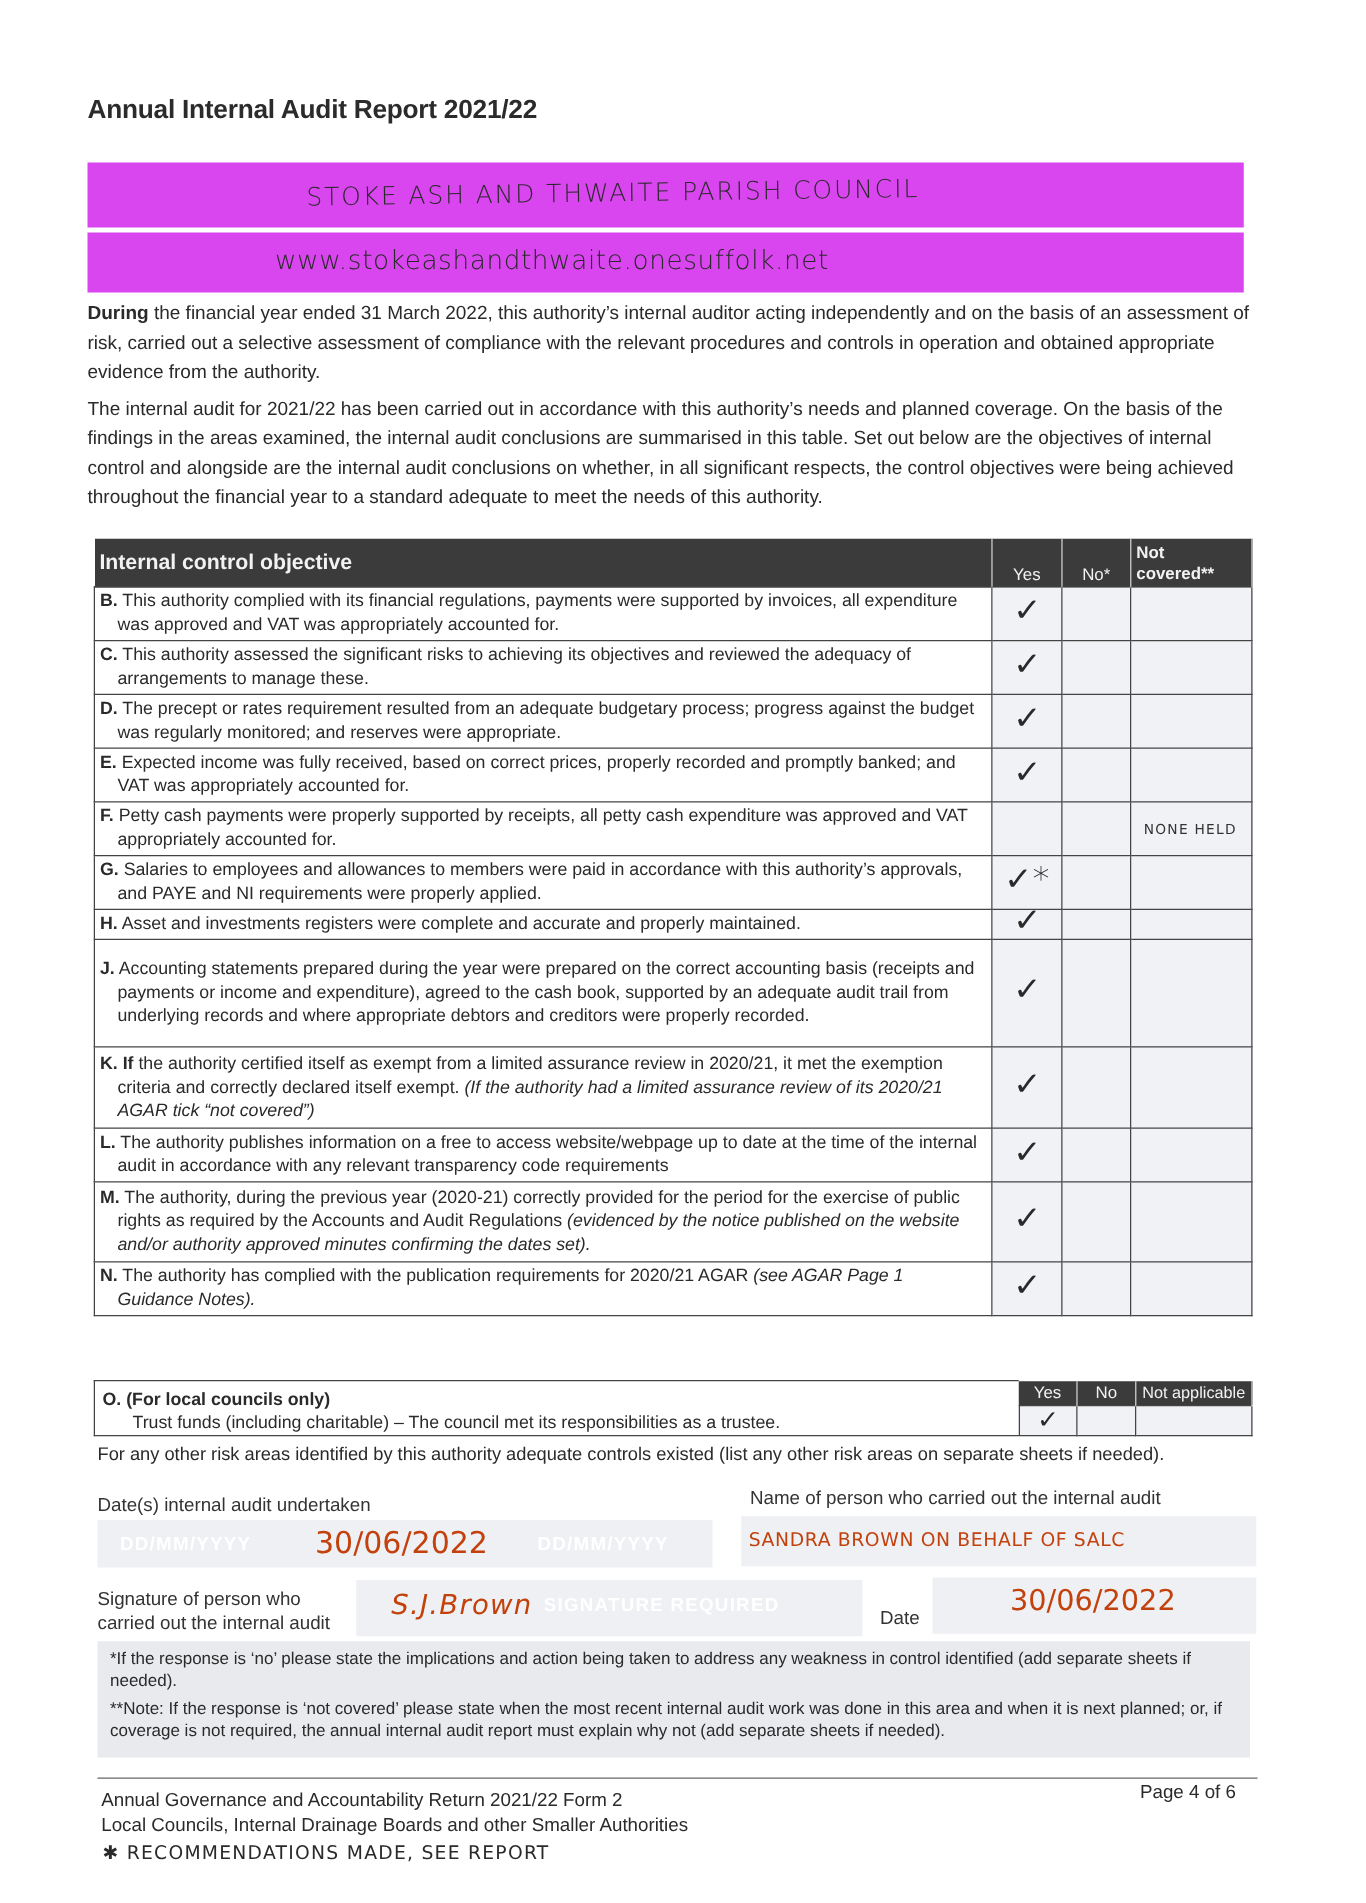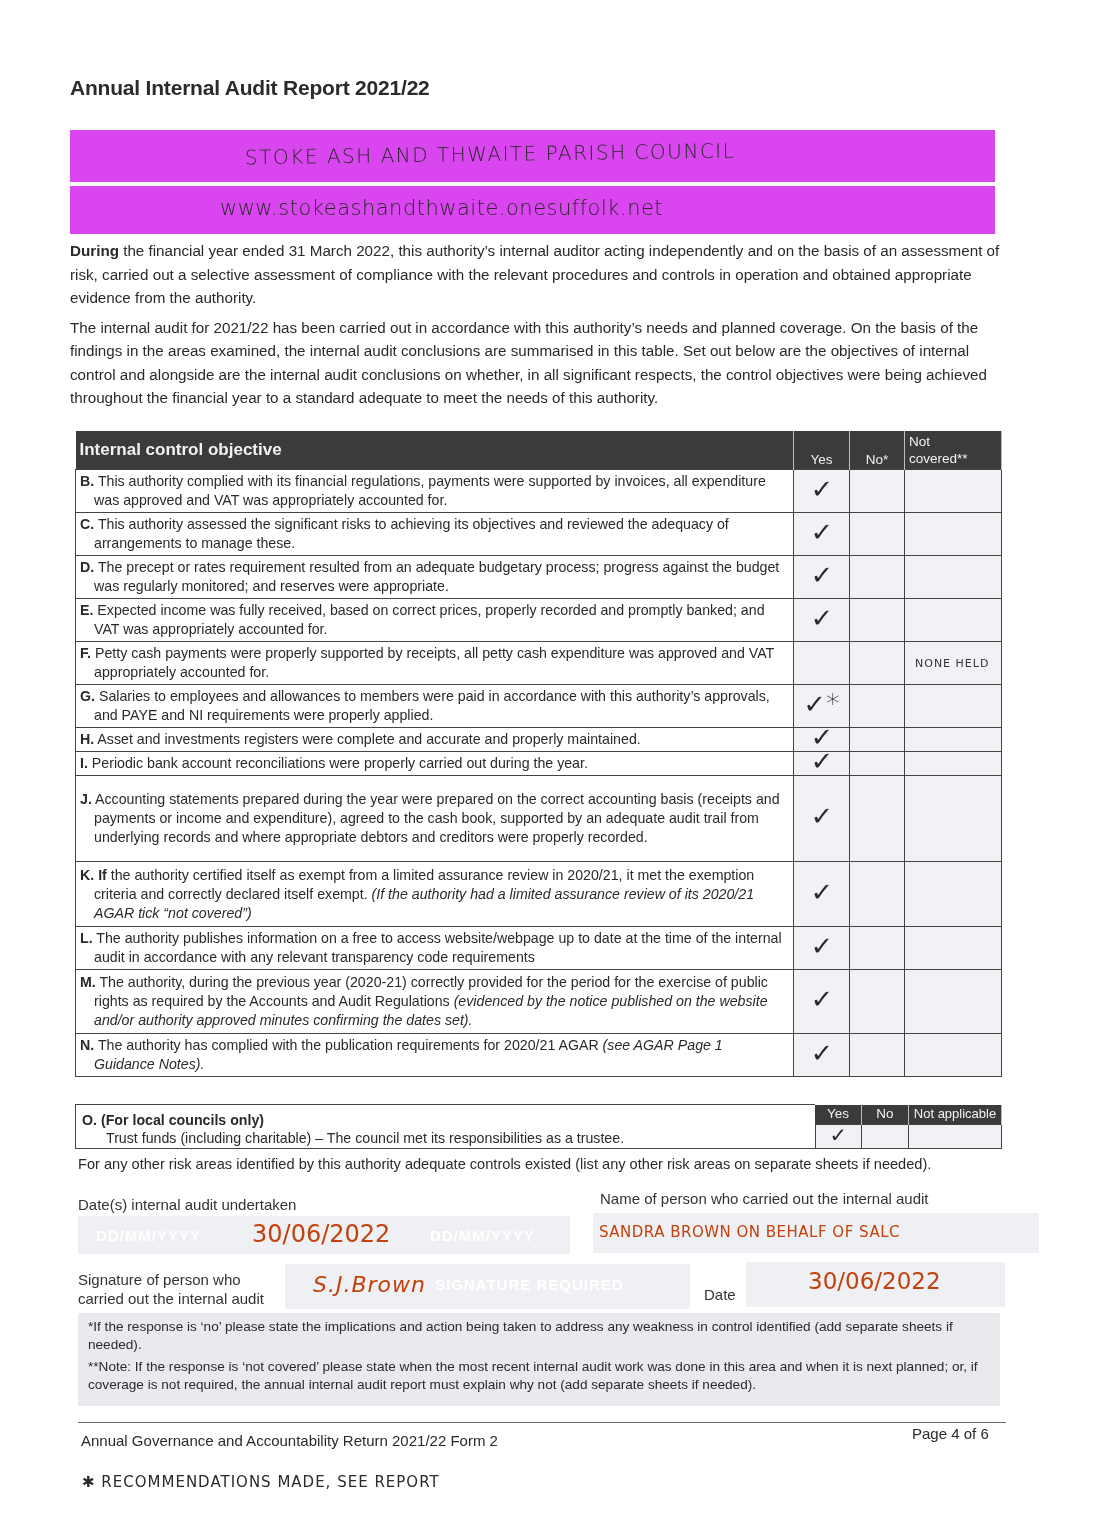--- a/index.html
+++ b/index.html
@@ -93,21 +93,21 @@
   <p><b>During</b><span> the financial year ended 31 March 2022, this authority’s internal auditor acting independently and on the basis of an assessment of risk, carried out a selective assessment of compliance with the relevant procedures and controls in operation and obtained appropriate evidence from the authority.</span></p>
   <p>The internal audit for 2021/22 has been carried out in accordance with this authority’s needs and planned coverage. On the basis of the findings in the areas examined, the internal audit conclusions are summarised in this table. Set out below are the objectives of internal control and alongside are the internal audit conclusions on whether, in all significant respects, the control objectives were being achieved throughout the financial year to a standard adequate to meet the needs of this authority.</p>
 </div>
 
 <table class="ctable">
   <thead>
     <tr style="height:36px;">
       <th class="obj">Internal control objective</th>
       <th class="c-yes" style="width:47px;">Yes</th>
       <th class="c-no" style="width:46px;">No*</th>
-      <th style="width:88px; line-height:17px;"><span>Not</span><br><span>covered**</span></th>
+      <th style="width:88px; line-height:17px;font-weight:bold;"><span>Not</span><br><span>covered**</span></th>
     </tr>
   </thead>
   <tbody id="ctable-body">
       <tr style="height: 43px;">
         <td class="indent"><span class="item-letter">B.</span> <span class="item-text">This authority complied with its financial regulations, payments were supported by invoices, all expenditure was approved and VAT was appropriately accounted for.</span></td>
         <td class="mark col-yes"><span class="check">✓</span></td>
         <td class="mark col-no"></td>
         <td class="mark col-nc"></td>
       </tr>
       <tr style="height: 43px;">
@@ -137,26 +137,20 @@
         </td>
       </tr>
       <tr style="height: 43px;">
         <td class="indent"><span class="item-letter">G.</span> <span class="item-text">Salaries to employees and allowances to members were paid in accordance with this authority’s approvals, and PAYE and NI requirements were properly applied.</span></td>
         <td class="mark col-yes"><span class="check">✓*</span></td>
         <td class="mark col-no"></td>
         <td class="mark col-nc"></td>
       </tr>
       <tr style="height: 21px;">
         <td class="indent"><span class="item-letter">H.</span> <span class="item-text">Asset and investments registers were complete and accurate and properly maintained.</span></td>
-        <td class="mark col-yes"><span class="check">✓</span></td>
-        <td class="mark col-no"></td>
-        <td class="mark col-nc"></td>
-      </tr>
-      <tr style="height: 21px;">
-        <td class="indent"><span class="item-letter">I.</span> <span class="item-text">Periodic bank account reconciliations were properly carried out during the year.</span></td>
         <td class="mark col-yes"><span class="check">✓</span></td>
         <td class="mark col-no"></td>
         <td class="mark col-nc"></td>
       </tr>
       <tr style="height: 86px;">
         <td class="indent"><span class="item-letter">J.</span> <span class="item-text">Accounting statements prepared during the year were prepared on the correct accounting basis (receipts and payments or income and expenditure), agreed to the cash book, supported by an adequate audit trail from underlying records and where appropriate debtors and creditors were properly recorded.</span></td>
         <td class="mark col-yes"><span class="check">✓</span></td>
         <td class="mark col-no"></td>
         <td class="mark col-nc"></td>
       </tr>
@@ -209,21 +203,21 @@
 <div class="other-risk">For any other risk areas identified by this authority adequate controls existed (list any other risk areas on separate sheets if needed).</div>
 
 <div class="label" style="left:78px; top:1196px;">Date(s) internal audit undertaken</div>
 <div class="field" style="left:78px; top:1216px; width:492px; height:38px;">
   <span class="ph" style="left:18px;">DD/MM/YYYY</span>
   <span class="ph" style="left:352px;">DD/MM/YYYY</span>
   <span class="hwv" style="left:174px; top:4px; font-size:24px;">30/06/2022</span>
 </div>
 
 <div class="label" style="left:600px; top:1190px;">Name of person who carried out the internal audit</div>
-<div class="field" style="left:593px; top:1213px; width:412px; height:40px;padding-left:34px;">
+<div class="field" style="left:593px; top:1213px; width:412px; height:40px;">
   <span class="hwv" style="left:6px; top:10px; font-size:15px; letter-spacing:0.5px;">SANDRA BROWN ON BEHALF OF SALC</span>
 </div>
 
 <div class="label" style="left:78px; top:1270px; line-height:19px;">
   <div>Signature of person who</div>
   <div>carried out the internal audit</div>
 </div>
 <div class="field" style="left:285px; top:1264px; width:405px; height:45px;">
   <span class="ph" style="left:150px; top:12px;">SIGNATURE REQUIRED</span>
   <span class="hwv" style="left:28px; top:8px; font-size:22px; font-style:italic; letter-spacing:1px;">S.J.Brown</span>
@@ -235,15 +229,16 @@
 </div>
 
 <div class="notes">
   <p>*If the response is ‘no’ please state the implications and action being taken to address any weakness in control identified (add separate sheets if needed).</p>
   <p>**Note: If the response is ‘not covered’ please state when the most recent internal audit work was done in this area and when it is next planned; or, if coverage is not required, the annual internal audit report must explain why not (add separate sheets if needed).</p>
 </div>
 
 <div class="footer-rule"></div>
 <div class="footer-left">
   <div>Annual Governance and Accountability Return 2021/22 Form 2</div>
+  <div>Local Councils, Internal Drainage Boards and other Smaller Authorities</div>
 </div>
 <div class="footer-right">Page 4 of 6</div>
 <div class="footer-hw">✱ RECOMMENDATIONS MADE, SEE REPORT</div>
 
 </body></html>

